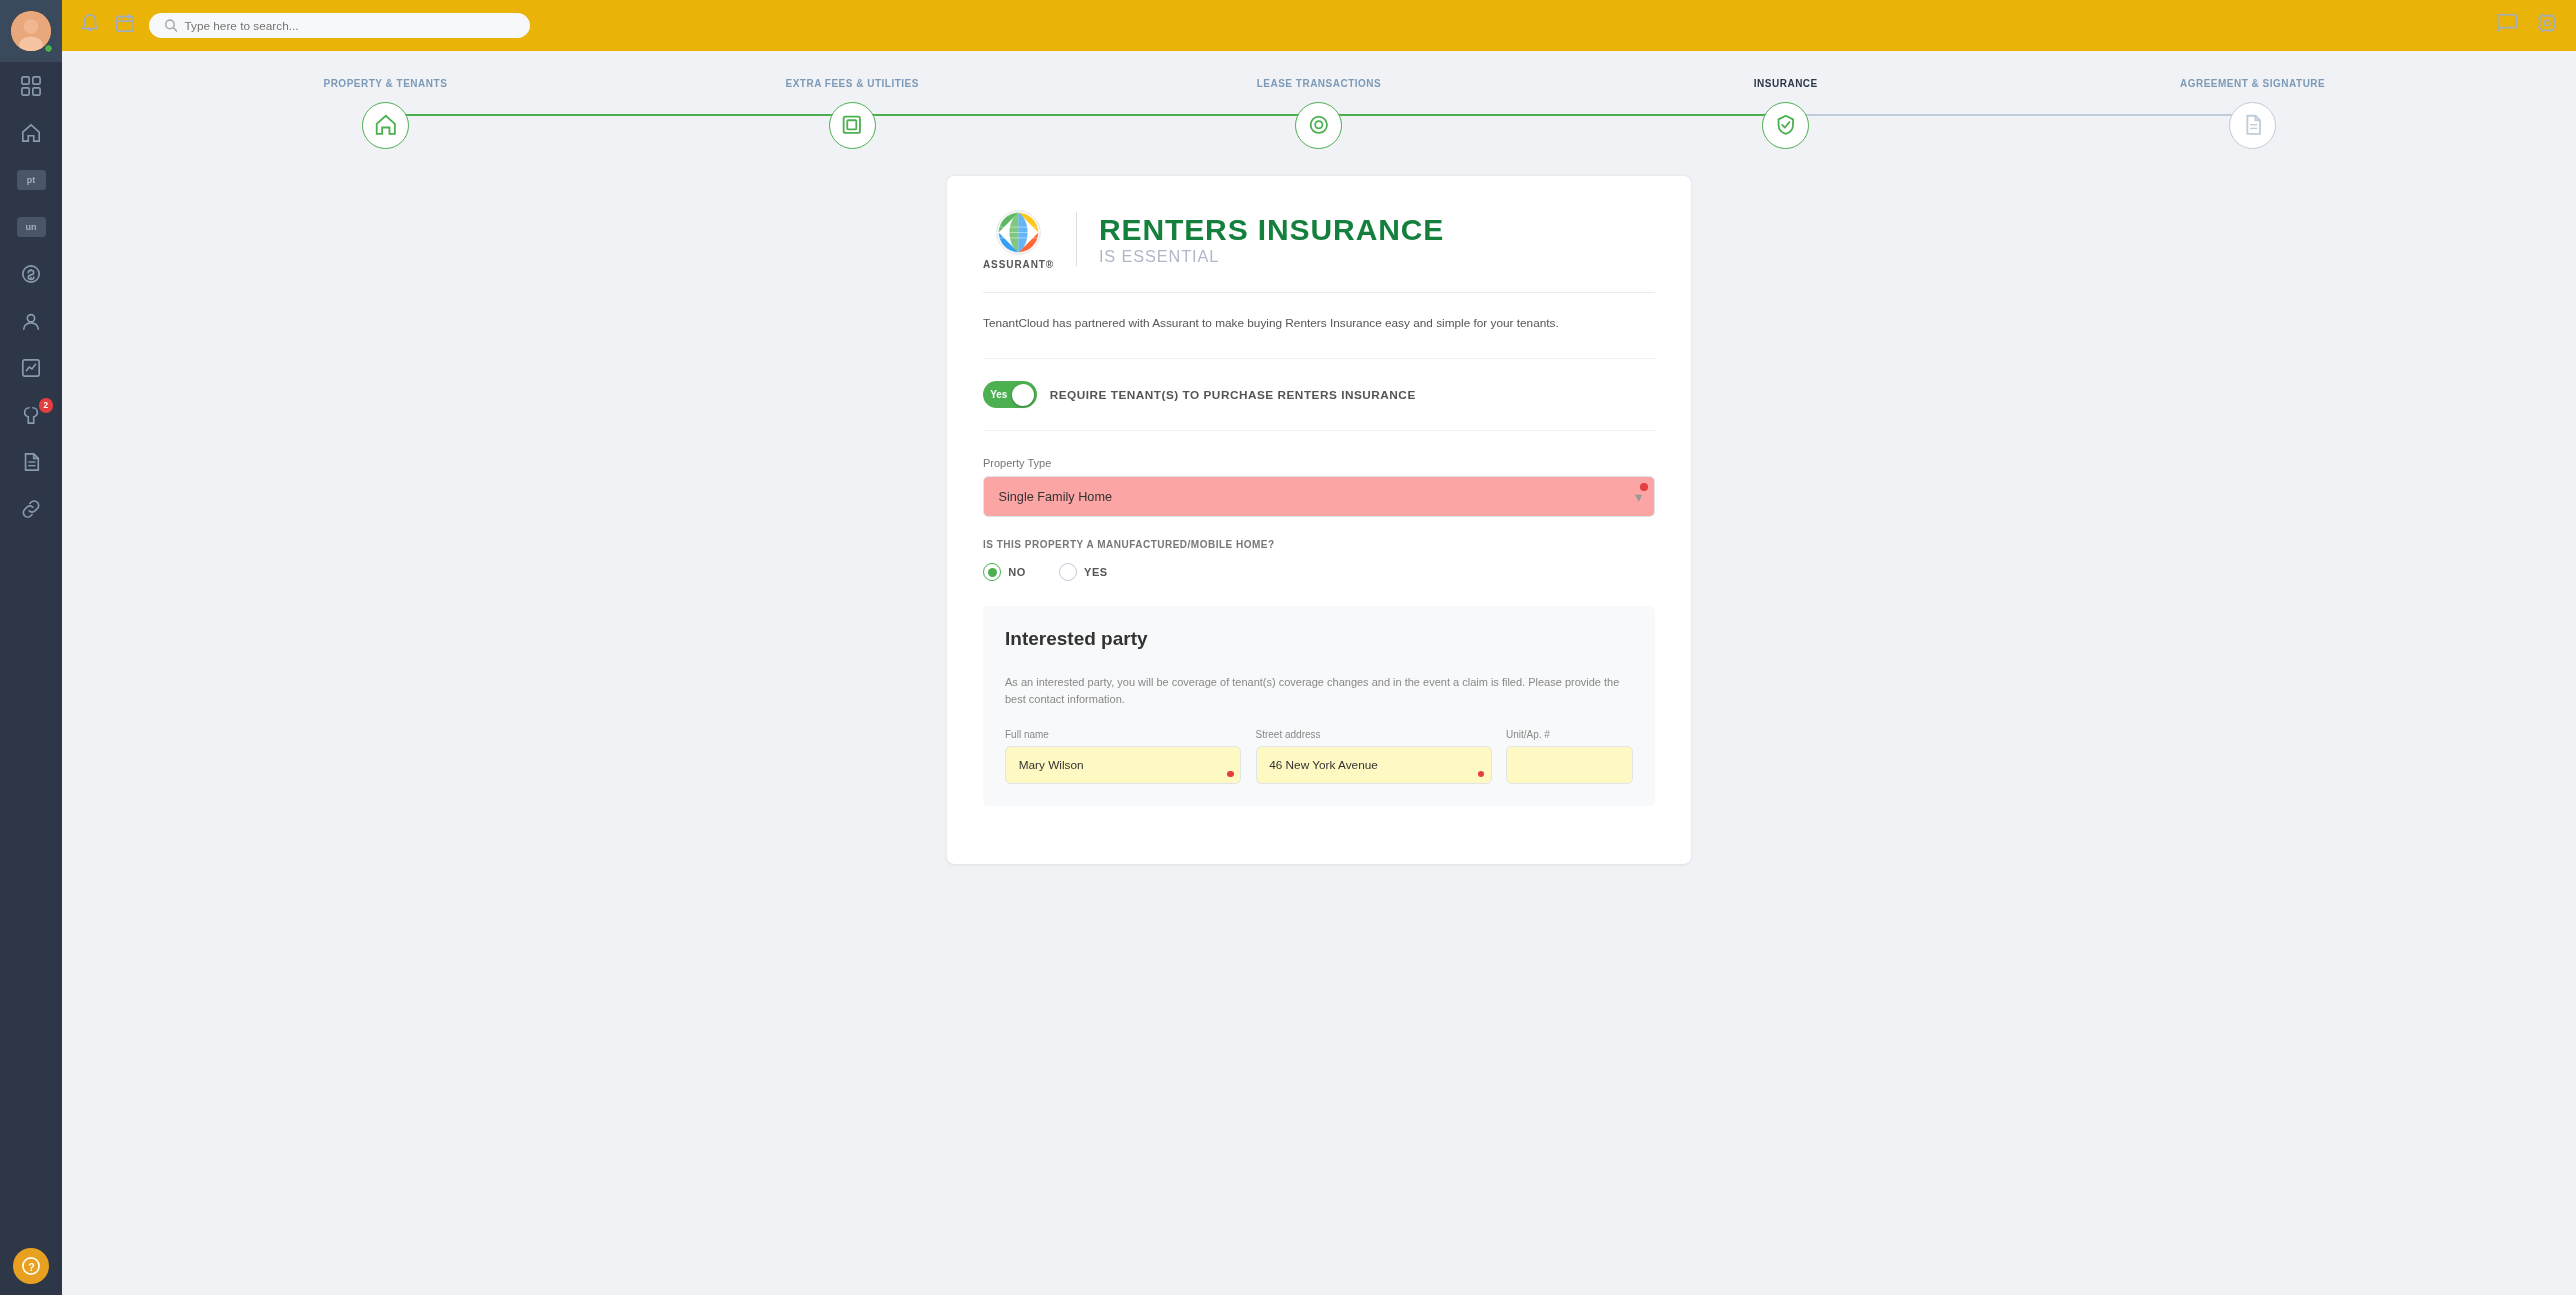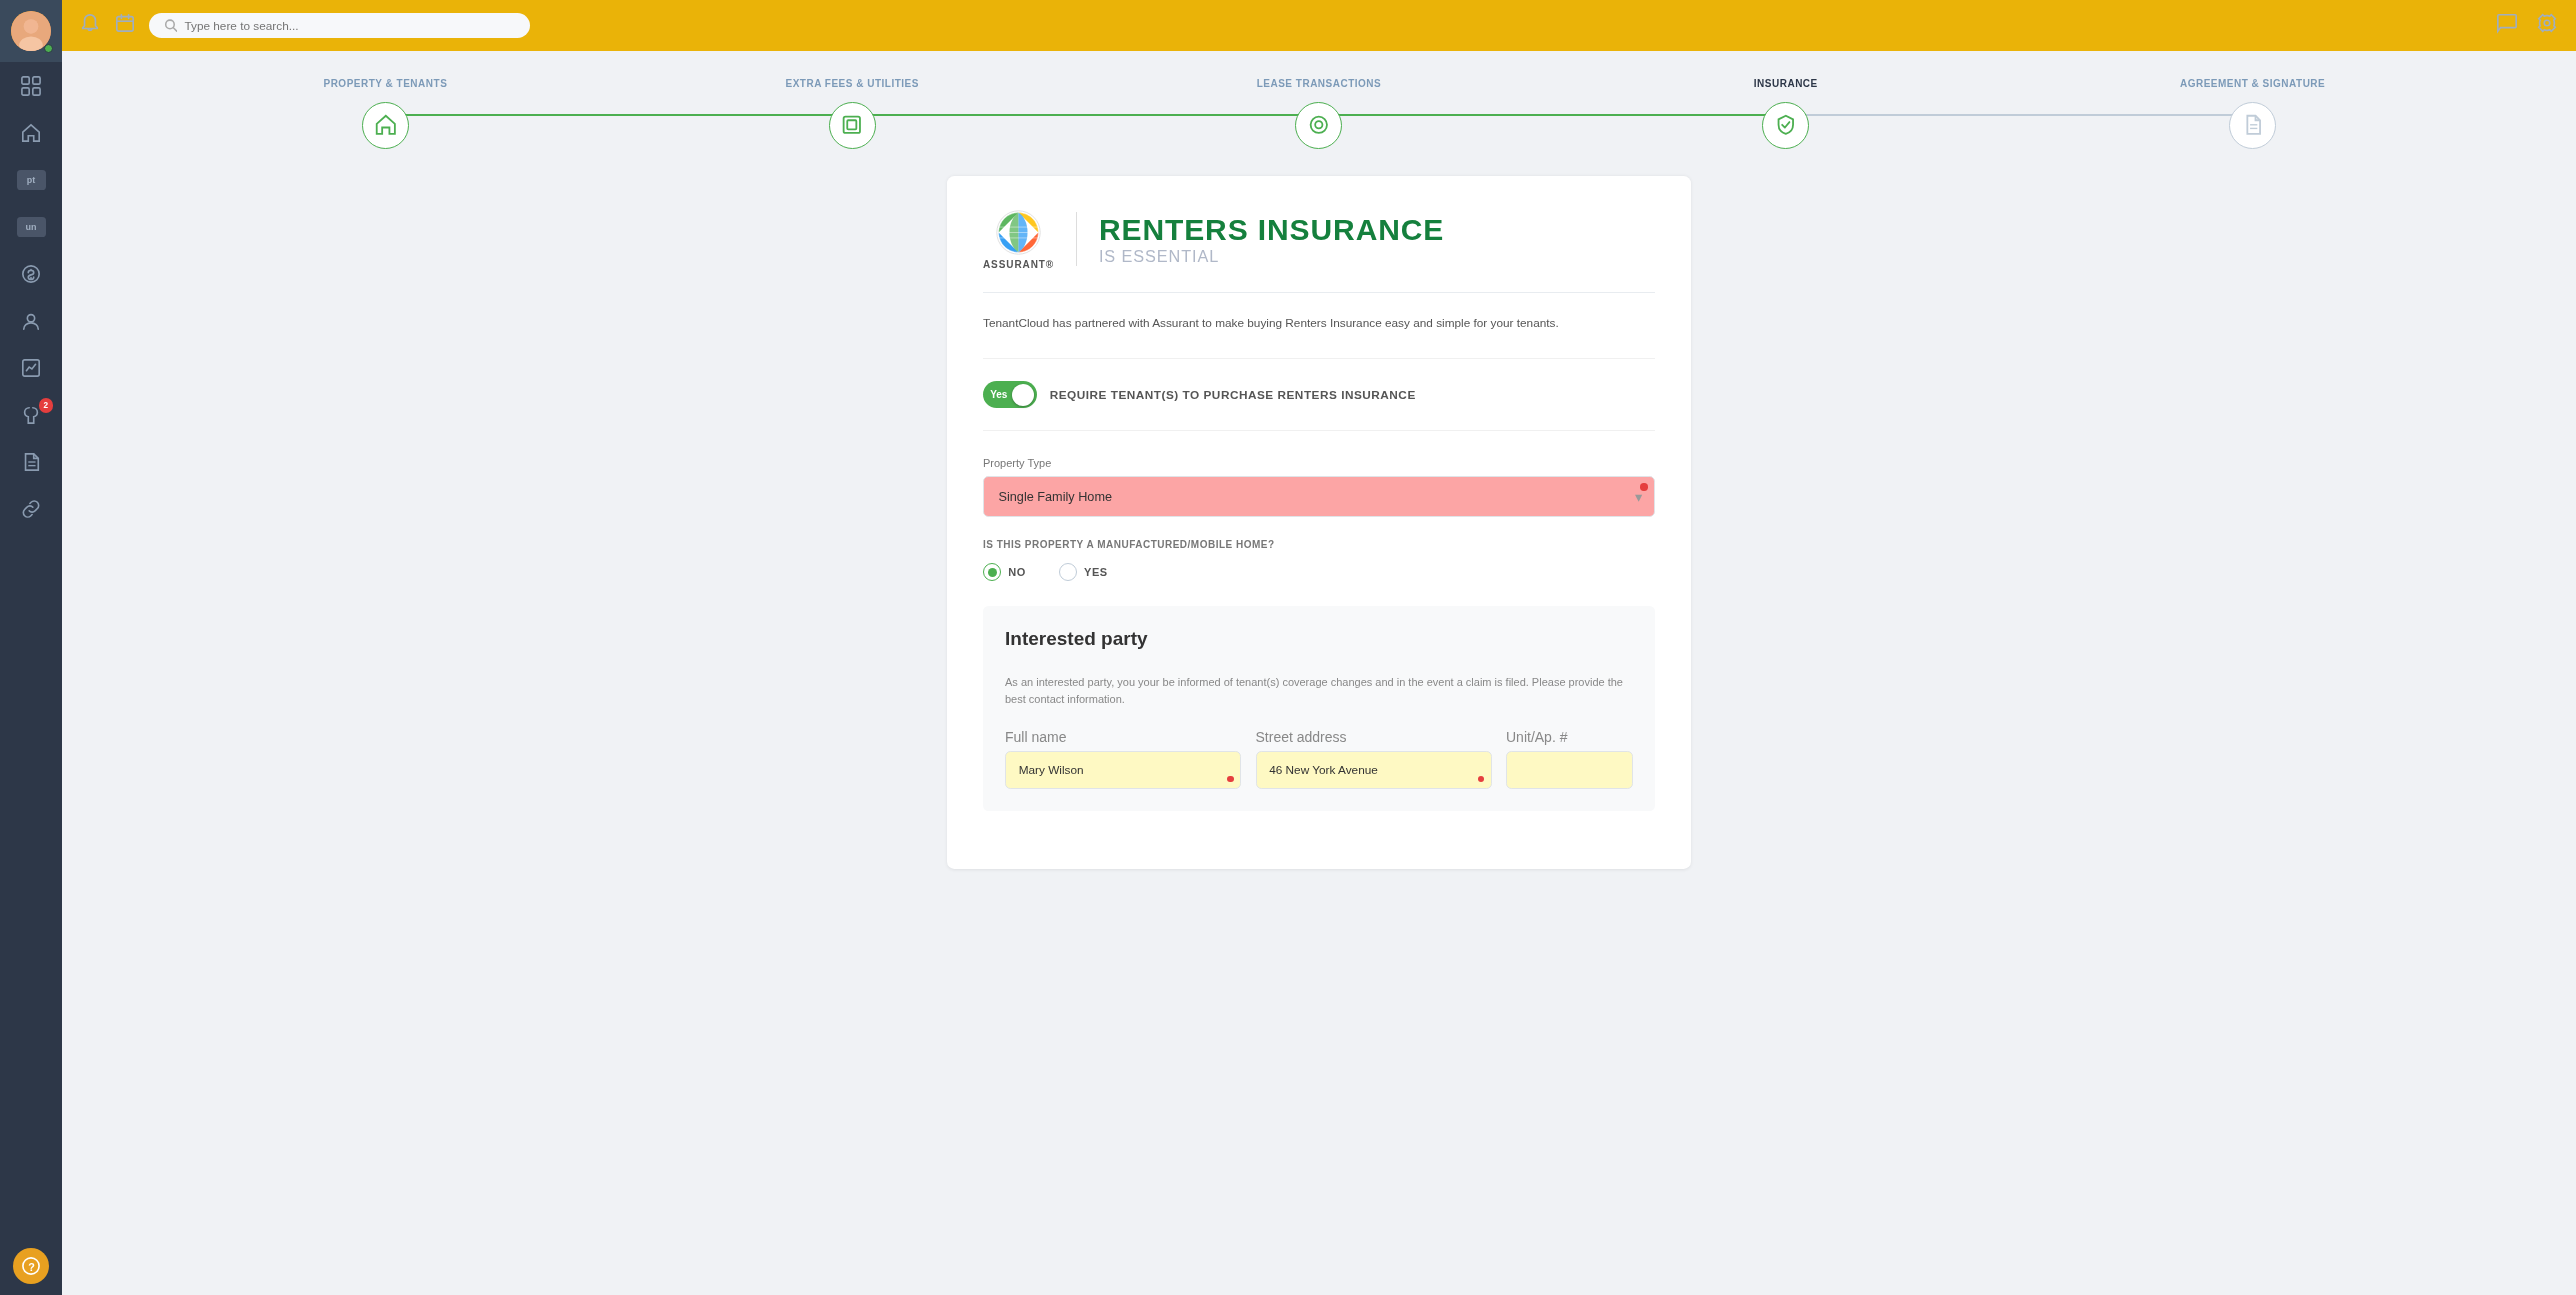--- a/index.html
+++ b/index.html
@@ -428,21 +428,21 @@
     .form-row {
       display: flex;
       gap: 14.5px;
     }
     .form-field {
       flex: 1;
       position: relative;
     }
     .form-field.small { flex: 0 0 127px; }
     .form-field-label {
-      font-size: 14px;
+      font-size: 10px;
       color: #888;
       margin-bottom: 5.4px;
       font-weight: 500;
     }
     .form-input {
       width: 100%;
       padding: 11px 12.7px;
       border: 0.9px solid #e0e4e8;
       border-radius: 5.4px;
       font-size: 11.8px;
@@ -714,21 +714,21 @@
           <span class="radio-text">NO</span>
         </div>
         <div class="radio-option">
           <div class="radio-circle unselected"></div>
           <span class="radio-text">YES</span>
         </div>
       </div>
 
       <div class="interested-box">
         <div class="interested-title">Interested party</div>
-        <div class="interested-desc">As an interested party, you your be informed of tenant(s) coverage changes and in the event a claim is filed. Please provide the best contact information.</div>
+        <div class="interested-desc">As an interested party, you will be coverage of tenant(s) coverage changes and in the event a claim is filed. Please provide the best contact information.</div>
 
         <div class="form-row">
           <div class="form-field">
             <div class="form-field-label">Full name</div>
             <div style="position:relative;">
               <input class="form-input" type="text" value="Mary Wilson" style="">
               <div class="input-dot"></div>
             </div>
           </div>
           <div class="form-field">

